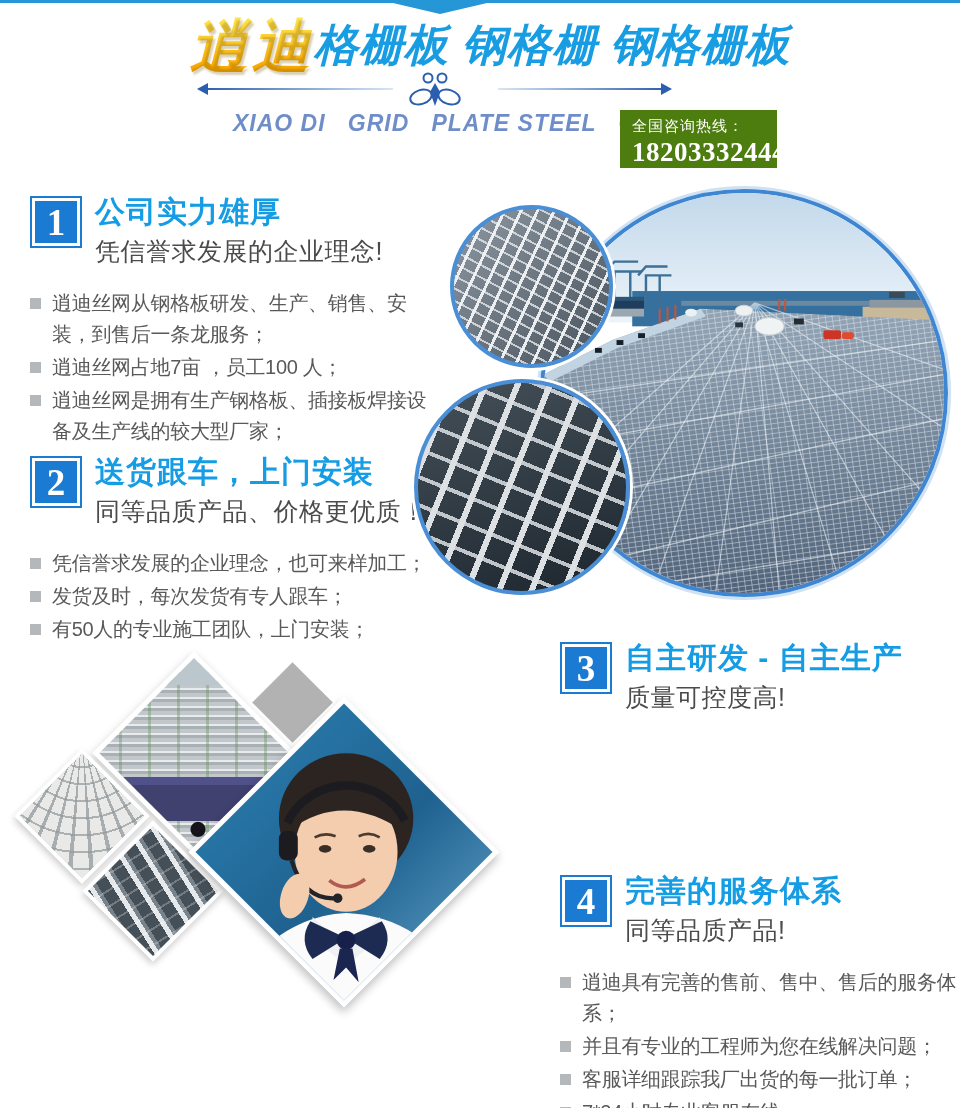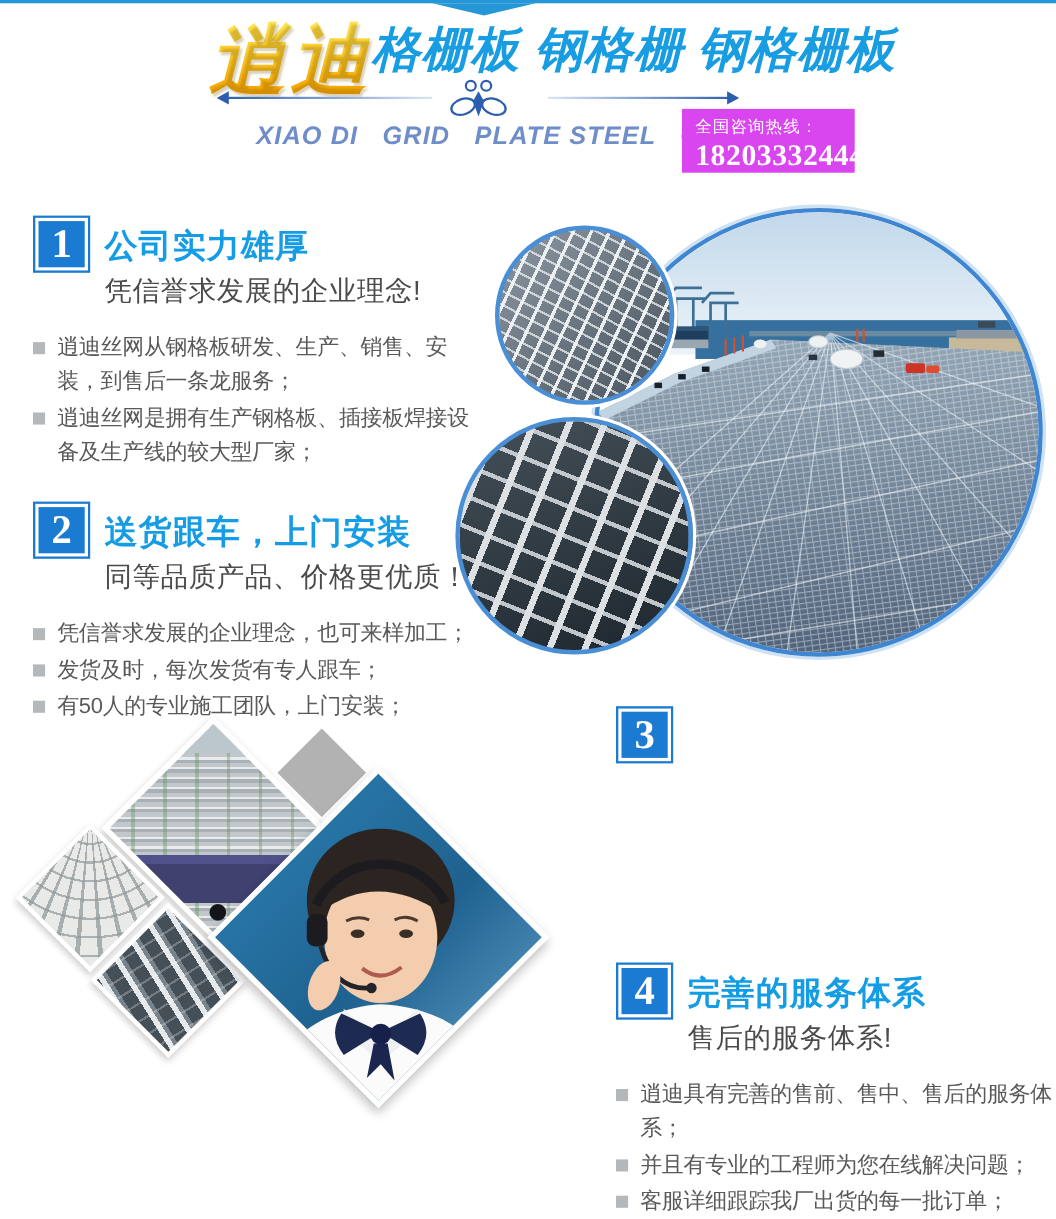--- a/index.html
+++ b/index.html
@@ -7,57 +7,57 @@
         font-family:"Liberation Sans",sans-serif;}
 
   
   .topbar{position:absolute;top:0;left:0;width:100%;height:3px;background:#2596d6;}
   .top-chevron{position:absolute;top:3px;left:393px;width:0;height:0;
       border-left:47px solid transparent;border-right:47px solid transparent;
       border-top:11px solid #2596d6;}
 
   
   .brand-row{position:absolute;top:8px;left:190px;display:flex;align-items:flex-start;white-space:nowrap;}
-  .brand{font-size:70px;font-weight:bold;font-style:italic;letter-spacing:4px;
+  .brand{font-size:58px;font-weight:bold;font-style:italic;letter-spacing:4px;
       color:#f8b200;background:linear-gradient(180deg,#ffe44d 15%,#f7a600 80%);
       -webkit-background-clip:text;background-clip:text;-webkit-text-fill-color:transparent;
       text-shadow:2px 3px 2px rgba(120,85,0,.28);}
   .head-title{font-size:44px;font-weight:bold;font-style:italic;color:#189ce2;
       margin-left:0;margin-top:8px;letter-spacing:1px;}
 
   .arrow{position:absolute;top:88px;height:2px;}
   .arrow-left{left:201px;width:192px;background:linear-gradient(to right,#2b5eae,#d9e5f3);}
   .arrow-left::before{content:"";position:absolute;left:-10px;top:-5px;width:0;height:0;
       border:6px solid transparent;border-right:11px solid #2b5eae;}
   .arrow-right{left:498px;width:170px;background:linear-gradient(to left,#2b5eae,#d9e5f3);}
   .arrow-right::after{content:"";position:absolute;right:-10px;top:-5px;width:0;height:0;
       border:6px solid transparent;border-left:11px solid #2b5eae;}
   .ornament{position:absolute;left:408px;top:70px;width:54px;height:42px;}
 
   .en-subtitle{position:absolute;left:233px;top:110px;font-size:23px;font-weight:bold;
       font-style:italic;color:#6f8ec9;white-space:pre;letter-spacing:1px;}
 
-  .phone-box{position:absolute;left:620px;top:99px;width:157px;height:58px;background:#d946ef;
+  .phone-box{position:absolute;left:620px;top:110px;width:157px;height:58px;background:#4d7c0f;
       box-sizing:border-box;padding:7px 0 0 12px;color:#fff;}
   .phone-label{font-size:15px;letter-spacing:1px;}
   .phone-number{font-family:"Liberation Serif",serif;font-size:27px;font-weight:bold;
       letter-spacing:.5px;margin-top:1px;}
 
   
   .section{position:absolute;}
   #s1{left:30px;top:196px;width:440px;}
   #s2{left:30px;top:456px;width:440px;}
   #s3{left:560px;top:642px;width:398px;}
   #s4{left:560px;top:875px;width:398px;}
   .sec-head{display:flex;align-items:flex-start;}
   .numbox{flex:0 0 auto;width:42px;height:42px;background:#1b7ad2;border:3px solid #fff;
       outline:2px solid #1b7ad2;color:#fff;font-family:"Liberation Serif",serif;
       font-size:37px;font-weight:bold;display:flex;align-items:center;justify-content:center;
       margin:2px 0 0 2px;}
-  .sec-titles{margin-left:15px;margin-top:13px;}
+  .sec-titles{margin-left:15px;}
   .sec-title{font-size:30px;font-weight:bold;color:#149ce4;line-height:1.05;letter-spacing:1px;}
   .sec-sub{font-size:25px;color:#4b4b4b;margin-top:7px;letter-spacing:.5px;}
   .bullets{margin-top:20px;}
   .bullet{display:flex;align-items:flex-start;margin-bottom:2px;}
   .bullet .sq{flex:0 0 auto;width:11px;height:11px;background:#b5b8bb;margin:10px 11px 0 0;}
   .bullet .btext{font-size:20px;color:#595959;line-height:31px;letter-spacing:-.3px;}
   #s1 .btext{width:376px;}
   #s2 .btext{width:400px;}
   #s3 .btext,#s4 .btext{width:380px;}
 
@@ -149,20 +149,24 @@
         <div class="sec-sub">凭信誉求发展的企业理念!</div>
       </div>
     </div>
     <div class="bullets">
       <div class="bullet">
           <span class="sq"></span>
           <span class="btext">逍迪丝网从钢格板研发、生产、销售、安装，到售后一条龙服务；</span>
         </div>
       <div class="bullet">
           <span class="sq"></span>
+          <span class="btext">逍迪丝网占地7亩 ，员工100 人；</span>
+        </div>
+      <div class="bullet">
+          <span class="sq"></span>
           <span class="btext">逍迪丝网是拥有生产钢格板、插接板焊接设备及生产线的较大型厂家；</span>
         </div>
     </div>
   </div>
 
   <div class="section" id="s2">
     <div class="sec-head">
       <div class="numbox">2</div>
       <div class="sec-titles">
         <div class="sec-title">送货跟车，上门安装</div>
@@ -181,29 +185,33 @@
       <div class="bullet">
           <span class="sq"></span>
           <span class="btext">有50人的专业施工团队，上门安装；</span>
         </div>
     </div>
   </div>
 
   <div class="section" id="s3">
     <div class="sec-head">
       <div class="numbox">3</div>
+      <div class="sec-titles">
+        <div class="sec-title">自主研发 - 自主生产</div>
+        <div class="sec-sub">质量可控度高!</div>
+      </div>
     </div>
   </div>
 
   <div class="section" id="s4">
     <div class="sec-head">
       <div class="numbox">4</div>
       <div class="sec-titles">
         <div class="sec-title">完善的服务体系</div>
-        <div class="sec-sub">售后的服务体系!</div>
+        <div class="sec-sub">同等品质产品!</div>
       </div>
     </div>
     <div class="bullets">
       <div class="bullet">
           <span class="sq"></span>
           <span class="btext">逍迪具有完善的售前、售中、售后的服务体系；</span>
         </div>
       <div class="bullet">
           <span class="sq"></span>
           <span class="btext">并且有专业的工程师为您在线解决问题；</span>

